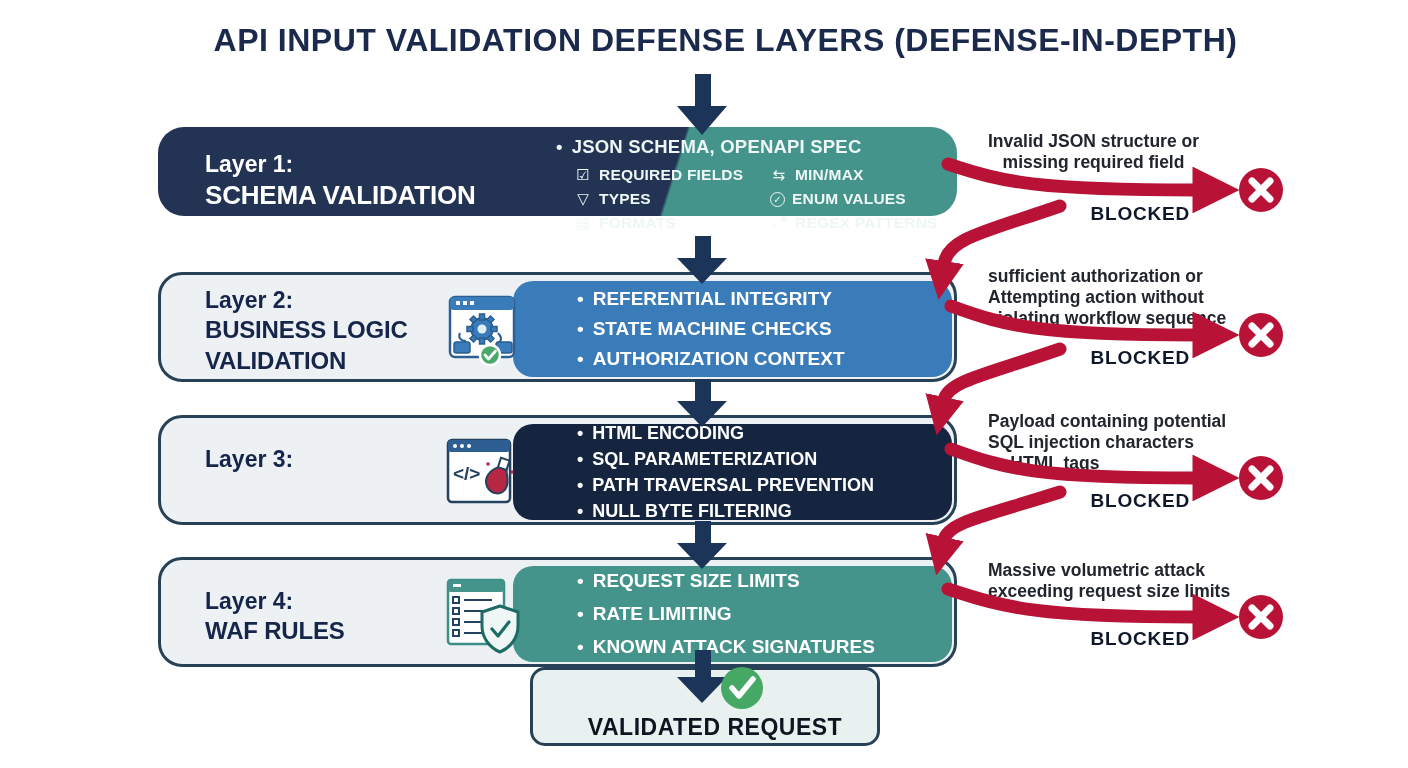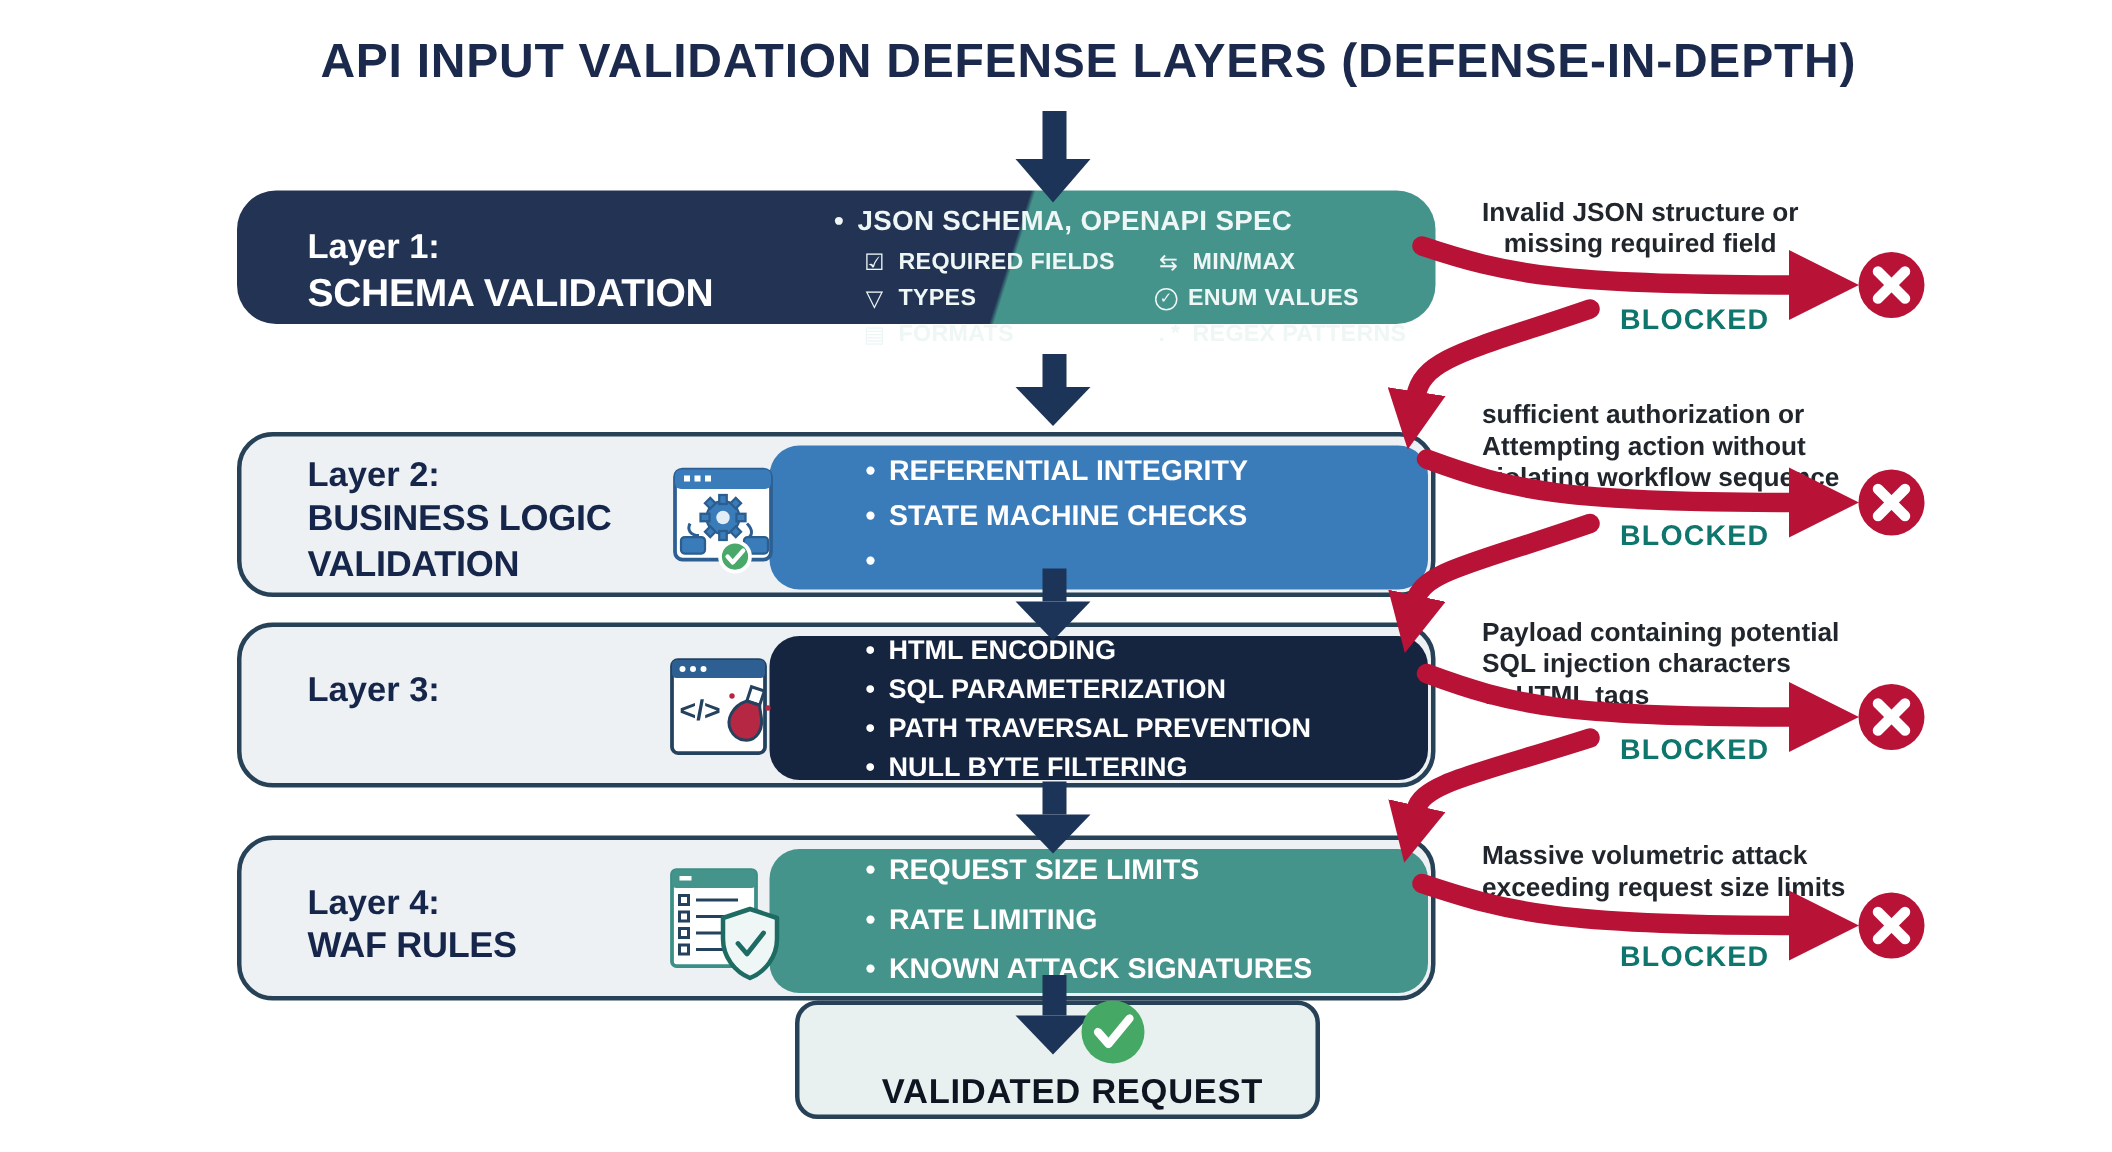--- a/index.html
+++ b/index.html
@@ -10,21 +10,21 @@
   
   .title{
     position:absolute;left:0;right:0;top:22px;text-align:center;
     font-size:32px;font-weight:bold;letter-spacing:.5px;color:#1b2a4c;margin-left:43px;
   }
   
   .row{position:absolute;left:158px;width:799px;box-sizing:border-box;}
   .row-light{background:#edf1f4;border:3px solid #274257;border-radius:24px;}
   #row1{top:127px;height:89px;border-radius:26px;
         background:linear-gradient(107.5deg,#223354 64.0%,#45948c 64.4%);}
-  #row2{top:288px;height:110px;}
+  #row2{top:272px;height:110px;}
   #row3{top:415px;height:110px;}
   #row4{top:557px;height:110px;}
   .layer-label{position:absolute;left:44px;line-height:1.28;font-weight:bold;color:#16264a;}
   .layer-label .l1{font-size:23px;display:block;}
   .layer-label .l2{font-size:24px;display:block;letter-spacing:-0.2px;}
   #row1 .layer-label{color:#ffffff;top:23px;left:47px;}
   #row1 .layer-label .l2{font-size:26px;}
   #row2 .layer-label{top:11px;}
   #row3 .layer-label{top:27px;}
   #row4 .layer-label{top:27px;}
@@ -53,22 +53,22 @@
   .feat{display:flex;align-items:center;gap:7px;white-space:nowrap;}
   .feat .glyph{font-size:15px;width:18px;text-align:center;font-weight:normal;}
   .feat .glyph.circled{width:15px;height:15px;border:1.4px solid #eef7f5;border-radius:50%;
      display:inline-flex;align-items:center;justify-content:center;font-size:10px;box-sizing:border-box;}
   .feat .glyph.mono{font-family:"Liberation Mono","DejaVu Sans Mono",monospace;font-weight:bold;}
   
   .layer-icon{position:absolute;left:283px;top:14px;width:82px;height:82px;z-index:3;}
   
   .ann{position:absolute;left:988px;font-size:17.5px;font-weight:600;color:#21262c;line-height:21px;}
   #ann1{top:131px;text-align:center;}#ann2{top:266px;}#ann3{top:411px;}#ann4{top:560px;}
-  .blocked{position:absolute;left:1080px;width:110px;text-align:left;
-    font-size:19px;font-weight:bold;letter-spacing:.8px;color:#0f766e;}
+  .blocked{position:absolute;left:1080px;width:110px;text-align:right;
+    font-size:19px;font-weight:bold;letter-spacing:.8px;color:#0f172a;}
   #blk1{top:203px;}#blk2{top:347px;}#blk3{top:490px;}#blk4{top:628px;}
   
   .validated{
     position:absolute;left:530px;top:667px;width:350px;height:79px;box-sizing:border-box;
     background:#e8f1ef;border:3px solid #274257;border-radius:15px;text-align:center;
   }
   .validated .vlabel{margin-top:44px;font-size:23px;font-weight:bold;letter-spacing:.5px;color:#0d1520;margin-left:20px;}
   
   #overlay{position:absolute;left:0;top:0;width:1408px;height:768px;pointer-events:none;z-index:5;}
 </style>
@@ -155,20 +155,21 @@
       <div class="bullet-line">
         <span class="dot">•</span>
         <span>REFERENTIAL INTEGRITY</span>
       </div>
       <div class="bullet-line">
         <span class="dot">•</span>
         <span>STATE MACHINE CHECKS</span>
       </div>
       <div class="bullet-line">
         <span class="dot">•</span>
+        <span>AUTHORIZATION CONTEXT</span>
       </div>
     </div>
   </div>
 
   <div class="row row-light" id="row3">
     <div class="layer-label">
       <span class="l1">Layer 3:</span>
     </div>
     <svg class="layer-icon" viewBox="0 0 82 82">
       <rect x="4" y="8" width="62" height="62" rx="4" fill="#ffffff" stroke="#24425e" stroke-width="2.5"></rect>

